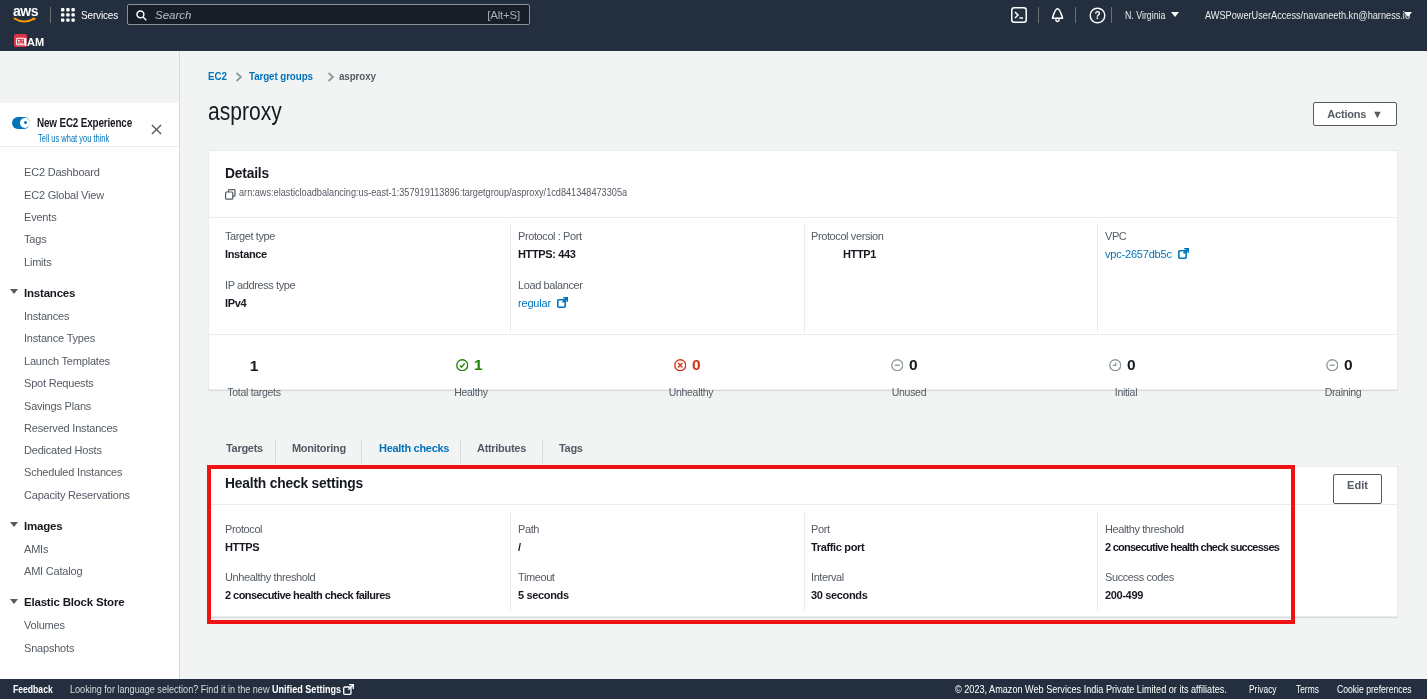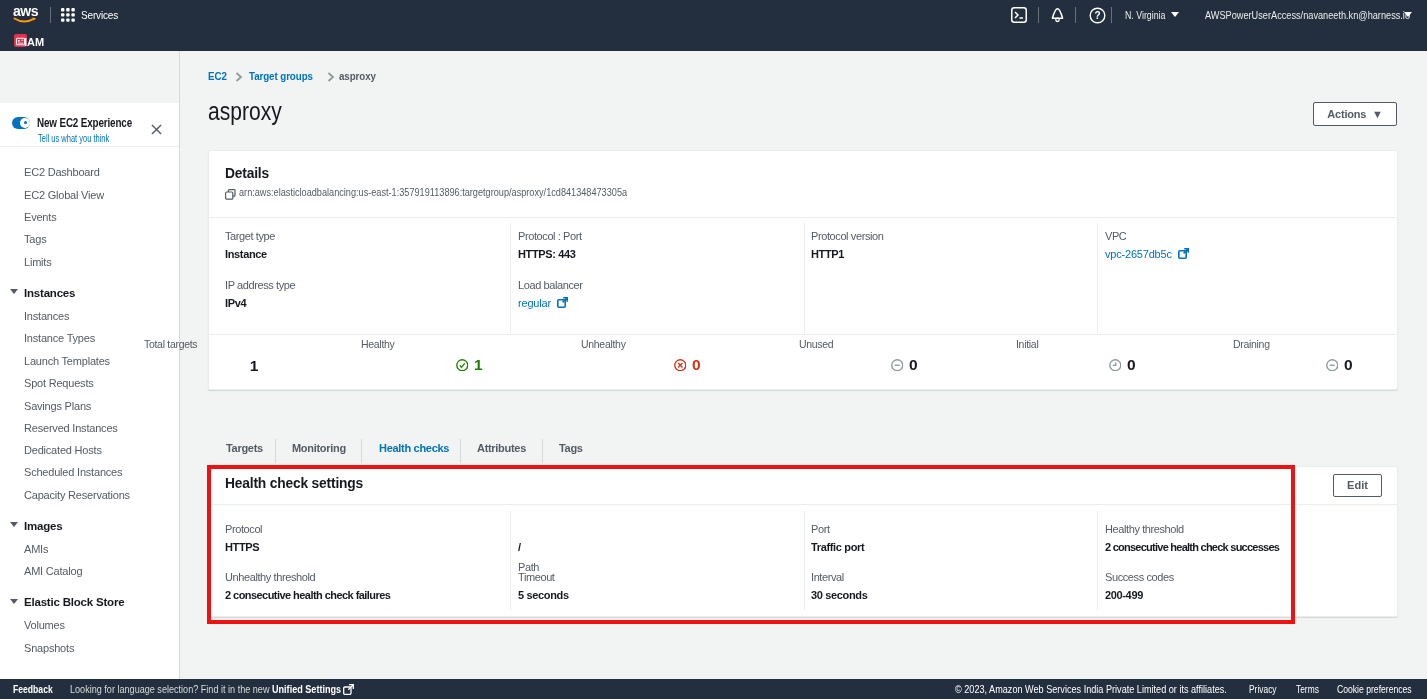--- a/index.html
+++ b/index.html
@@ -29,29 +29,29 @@
 .label { color:#545b64; font-size:11px; letter-spacing:-0.4px; }
 .value { color:#16191f; font-size:11px; font-weight:bold; letter-spacing:-0.35px; }
 .vdiv { position:absolute; width:1px; background:#eaeded; }
 .hdiv { position:absolute; height:1px; background:#eaeded; }
 
 #details-card { left:208px; top:150px; width:1190px; height:240px; }
 #hc-card { left:208px; top:466px; width:1190px; height:151px; }
 .cardtitle { font-size:15px; font-weight:bold; color:#16191f; letter-spacing:-0.2px; transform:scaleX(0.92); transform-origin:0 0; }
 
 .statcell { position:absolute; width:220px; display:flex; align-items:center; justify-content:center; }
-.statlabel { color:#545b64; font-size:10.5px; text-align:left; position:absolute; width:220px; letter-spacing:-0.3px; }
+.statlabel { color:#545b64; font-size:10.5px; text-align:center; position:absolute; width:220px; letter-spacing:-0.3px;margin-top:48px; }
 .statnum { font-size:15.5px; font-weight:700; color:#16191f; margin-left:6px; letter-spacing:-0.3px; }
 
 .tab { position:absolute; top:10px; height:28px; font-size:11px; font-weight:bold; color:#545b64; letter-spacing:-0.3px; white-space:nowrap; }
 .tabsep { position:absolute; top:7px; width:1px; height:24px; background:#d5dbdb; }
 
 #redbox { position:absolute; left:207px; top:465px; width:1088px; height:159px; border:4px solid #ee1212; z-index:50; }
 
-#editbtn { position:absolute; left:1333px; top:474px; width:49px; height:23px; background:#fff; border:1px solid #545b64; border-radius:2px; color:#545b64; font-weight:bold; font-size:11px; text-align:center; line-height:21px; }
+#editbtn { position:absolute; left:1333px; top:474px; width:49px; height:30px; background:#fff; border:1px solid #545b64; border-radius:2px; color:#545b64; font-weight:bold; font-size:11px; text-align:center; line-height:21px; }
 
 #footer { position:absolute; left:0; top:679px; width:1427px; height:20px; background:#232f3e; color:#fff; font-size:10.5px; }
 </style>
 </head>
 <body>
 
 <div id="topnav">
 
   <svg class="abs" style="left:12px;top:2px" width="40" height="24" viewBox="0 0 40 24">
     <text x="1" y="14" font-family="Liberation Sans" font-size="14" font-weight="bold" fill="#fff" letter-spacing="-0.5">aws</text>
@@ -67,20 +67,28 @@
         <rect x="10.4" y="0" width="3.4" height="3.4" rx="1"></rect>
       <rect x="0" y="5.2" width="3.4" height="3.4" rx="1"></rect>
         <rect x="5.2" y="5.2" width="3.4" height="3.4" rx="1"></rect>
         <rect x="10.4" y="5.2" width="3.4" height="3.4" rx="1"></rect>
       <rect x="0" y="10.4" width="3.4" height="3.4" rx="1"></rect>
         <rect x="5.2" y="10.4" width="3.4" height="3.4" rx="1"></rect>
         <rect x="10.4" y="10.4" width="3.4" height="3.4" rx="1"></rect>
     </g>
   </svg>
   <div class="abs" style="left:81px;top:9px;color:#fff;font-size:11.5px;letter-spacing:-0.2px;transform:scaleX(0.87);transform-origin:0 0;">Services</div>
+  <div id="searchbox">
+    <svg class="abs" style="left:8px;top:5px" width="11" height="11" viewBox="0 0 13 13">
+      <circle cx="5.2" cy="5.2" r="4.1" stroke="#fff" stroke-width="1.7" fill="none"></circle>
+      <line x1="8.4" y1="8.4" x2="12.2" y2="12.2" stroke="#fff" stroke-width="1.7"></line>
+    </svg>
+    <span class="abs" style="left:27px;top:4px;font-style:italic;color:#b9c0c2;font-size:11.5px;">Search</span>
+    <span class="abs" style="right:9px;top:4px;color:#a5aeb0;font-size:11.5px;letter-spacing:-0.2px;">[Alt+S]</span>
+  </div>
 
   <svg class="abs" style="left:1011px;top:7px" width="16" height="16" viewBox="0 0 16 16">
     <rect x="0.75" y="0.75" width="14.5" height="14.5" rx="2.5" stroke="#fff" stroke-width="1.5" fill="none"></rect>
     <path d="M4 5 l3 3 l-3 3" stroke="#fff" stroke-width="1.5" fill="none"></path>
     <line x1="8.5" y1="11" x2="12" y2="11" stroke="#fff" stroke-width="1.5"></line>
   </svg>
   <div class="navsep" style="left:1038px"></div>
   <svg class="abs" style="left:1049px;top:7px" width="17" height="17" viewBox="0 0 17 17">
     <path d="M8.5 1.8 C 10.2 1.8 11.6 4.4 13.6 11.2 h-10.2 C 5.4 4.4 6.8 1.8 8.5 1.8 z" stroke="#fff" stroke-width="1.5" fill="none" stroke-linejoin="round"></path>
     <circle cx="8.5" cy="12.8" r="1.7" stroke="#fff" stroke-width="1.3" fill="none"></circle>
@@ -186,21 +194,21 @@
   <div class="abs value" style="left:309px;top:97px;">HTTPS: 443</div>
   <div class="abs label" style="left:309px;top:128px;">Load balancer</div>
   <div class="abs" style="left:309px;top:146px;font-size:11px;font-weight:normal;color:#0073bb;letter-spacing:-0.2px;">regular
     <svg style="vertical-align:-1px;margin-left:3px" width="11" height="11" viewBox="0 0 11 11">
         <rect x="0.8" y="2.8" width="7.4" height="7.4" rx="1" stroke="#0073bb" stroke-width="1.6" fill="none"></rect>
         <path d="M6.2 0.8 h4 v4 M9.9 1.1 L5.6 5.4" stroke="#0073bb" stroke-width="1.6" fill="none"></path>
       </svg>
   </div>
 
   <div class="abs label" style="left:602px;top:79px;">Protocol version</div>
-  <div class="abs value" style="left:602px;top:97px;">HTTP1</div>
+  <div class="abs value" style="left:634px;top:97px;">HTTP1</div>
 
   <div class="abs label" style="left:896px;top:79px;">VPC</div>
   <div class="abs" style="left:896px;top:97px;font-size:11px;font-weight:normal;color:#0073bb;letter-spacing:-0.2px;">vpc-2657db5c
     <svg style="vertical-align:-1px;margin-left:3px" width="11" height="11" viewBox="0 0 11 11">
         <rect x="0.8" y="2.8" width="7.4" height="7.4" rx="1" stroke="#0073bb" stroke-width="1.6" fill="none"></rect>
         <path d="M6.2 0.8 h4 v4 M9.9 1.1 L5.6 5.4" stroke="#0073bb" stroke-width="1.6" fill="none"></path>
       </svg>
   </div>
 
   <div class="hdiv" style="left:0;top:183px;width:1188px;"></div>
@@ -276,21 +284,21 @@
 
   <div class="vdiv" style="left:301px;top:44px;height:99px;"></div>
   <div class="vdiv" style="left:595px;top:44px;height:99px;"></div>
   <div class="vdiv" style="left:888px;top:44px;height:99px;"></div>
 
   <div class="abs label" style="left:16px;top:56px;">Protocol</div>
   <div class="abs value" style="left:16px;top:74px;">HTTPS</div>
   <div class="abs label" style="left:16px;top:104px;">Unhealthy threshold</div>
   <div class="abs value" style="left:16px;top:122px;letter-spacing:-0.55px;">2 consecutive health check failures</div>
 
-  <div class="abs label" style="left:309px;top:56px;margin-top:38px;">Path</div>
+  <div class="abs label" style="left:309px;top:56px;">Path</div>
   <div class="abs value" style="left:309px;top:74px;">/</div>
   <div class="abs label" style="left:309px;top:104px;">Timeout</div>
   <div class="abs value" style="left:309px;top:122px;">5 seconds</div>
 
   <div class="abs label" style="left:602px;top:56px;">Port</div>
   <div class="abs value" style="left:602px;top:74px;">Traffic port</div>
   <div class="abs label" style="left:602px;top:104px;">Interval</div>
   <div class="abs value" style="left:602px;top:122px;">30 seconds</div>
 
   <div class="abs label" style="left:896px;top:56px;">Healthy threshold</div>

